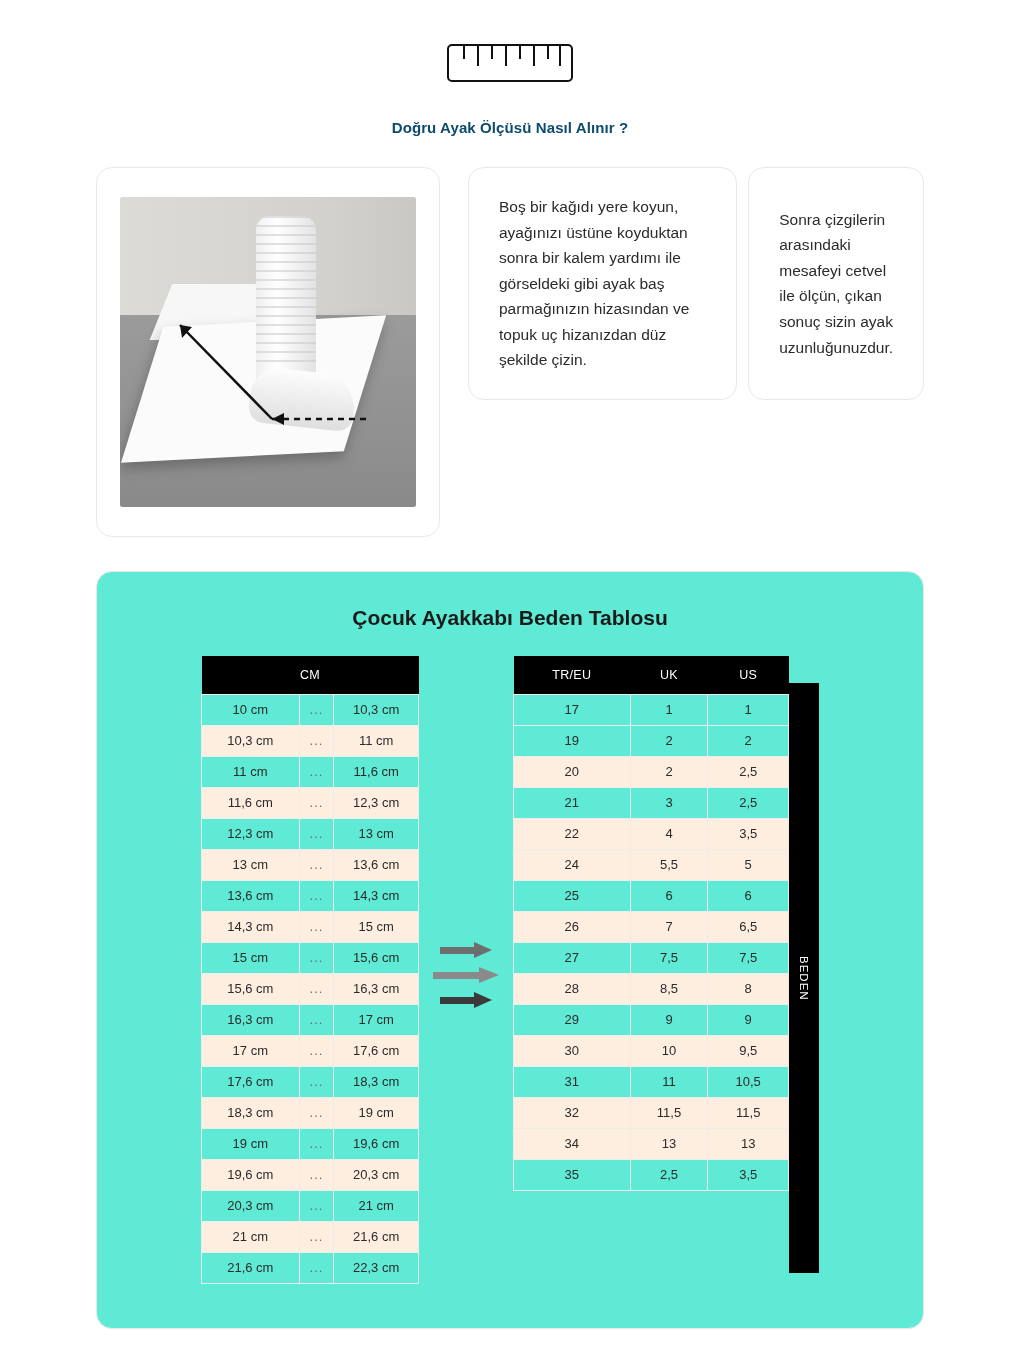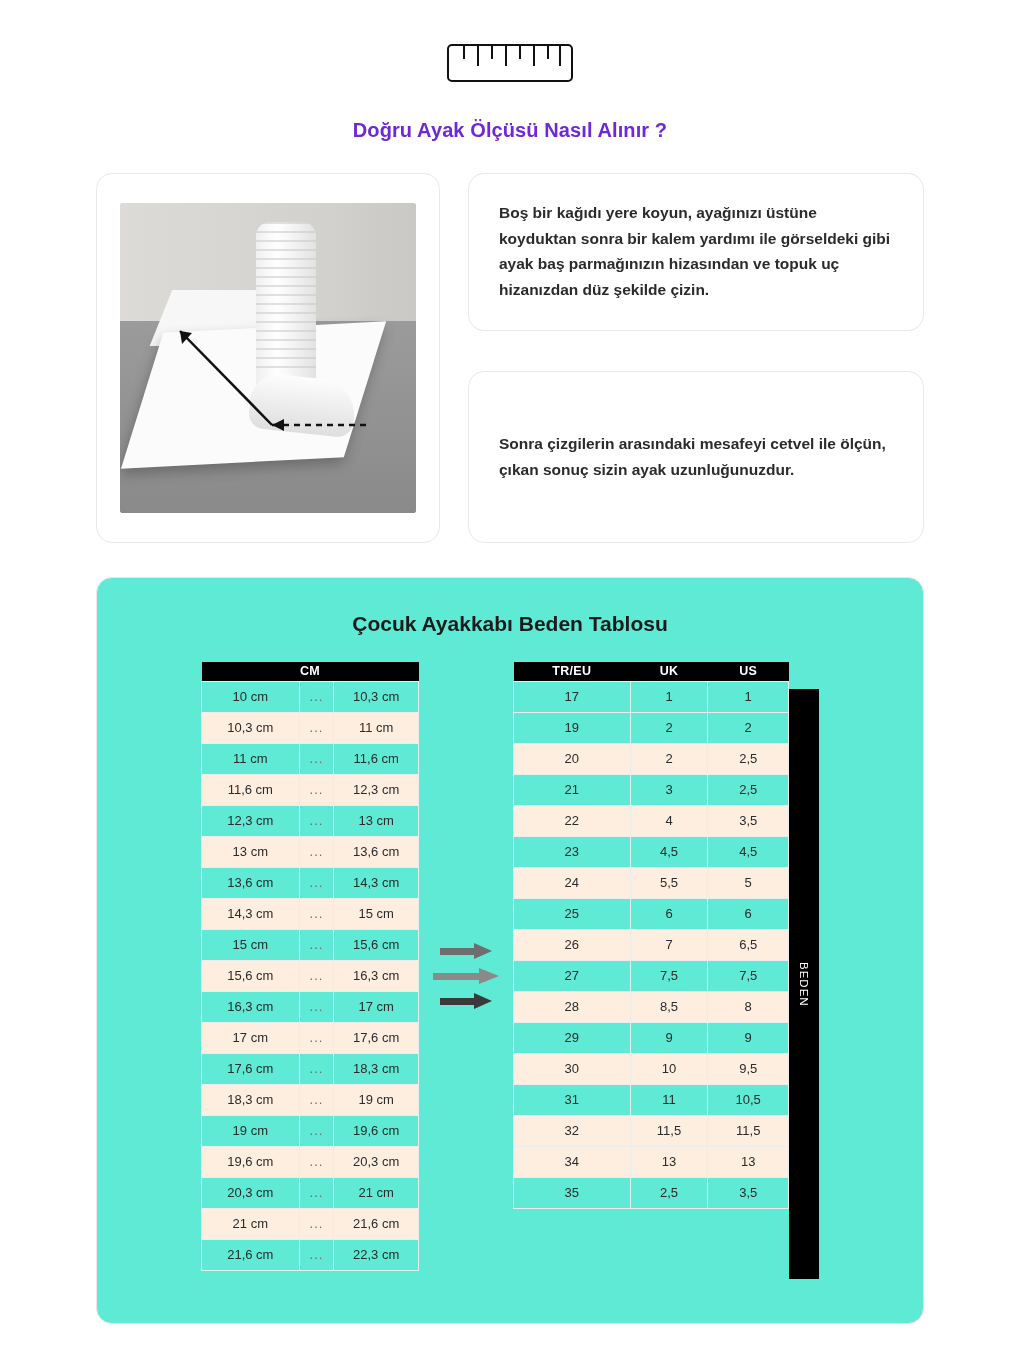--- a/index.html
+++ b/index.html
@@ -35,23 +35,23 @@
     background: #fff;
   }
   .ruler .tick {
     position: absolute;
     top: 0;
     width: 2px;
     background: #111;
   }
   .title {
     text-align: center;
-    font-size: 20px;
+    font-size: 15px;
     font-weight: bold;
-    color: #6d28d9;
+    color: #0c4a6e;
     margin-top: 37px;
     letter-spacing: 0.1px;
   }
 
   
   .top-row {
     display: flex;
     gap: 28px;
     padding: 0 96px;
     margin-top: 31px;
@@ -127,24 +127,23 @@
     width: 105px;
     height: 56px;
     background: linear-gradient(180deg,#fdfdfd 0%, #dedede 100%);
     border-radius: 28px 36px 16px 16px;
     transform: rotate(6deg);
   }
   .photo svg.measure { position: absolute; left: 0; top: 0; width: 100%; height: 100%; }
 
   .texts {
     display: flex;
-    flex-direction: column;
-    gap: 40px;
+    flex-direction: row;
+    gap: 11px;
     flex: 1;
-    font-weight: bold;
   }
   .text-card {
     border: 1px solid #e8e8e8;
     border-radius: 16px;
     background: #fff;
     padding: 26px 30px;
     font-size: 15.5px;
     line-height: 1.65;
     color: #2b2b2b;
   }
@@ -174,23 +173,23 @@
   }
   table {
     border-collapse: collapse;
     font-size: 13px;
   }
   .cm-table { width: 218px; }
   .size-table { width: 276px; }
   th {
     background: #000;
     color: #fff;
-    font-weight: bold;
+    font-weight: normal;
     font-size: 12.5px;
-    height: 19px;
+    height: 38px;
     letter-spacing: 0.3px;
   }
   td {
     height: 31px;
     text-align: center;
     border: 1px solid #ececec;
     color: #2b2b2b;
   }
   tr.alt td { background: #fdeee0; }
   .cm-table td.left { width: 45%; }
@@ -425,25 +424,20 @@
             <tr>
               <td>21</td>
               <td>3</td>
               <td>2,5</td>
             </tr>
             <tr class="alt">
               <td>22</td>
               <td>4</td>
               <td>3,5</td>
             </tr>
-            <tr>
-              <td>23</td>
-              <td>4,5</td>
-              <td>4,5</td>
-            </tr>
             <tr class="alt">
               <td>24</td>
               <td>5,5</td>
               <td>5</td>
             </tr>
             <tr>
               <td>25</td>
               <td>6</td>
               <td>6</td>
             </tr>

